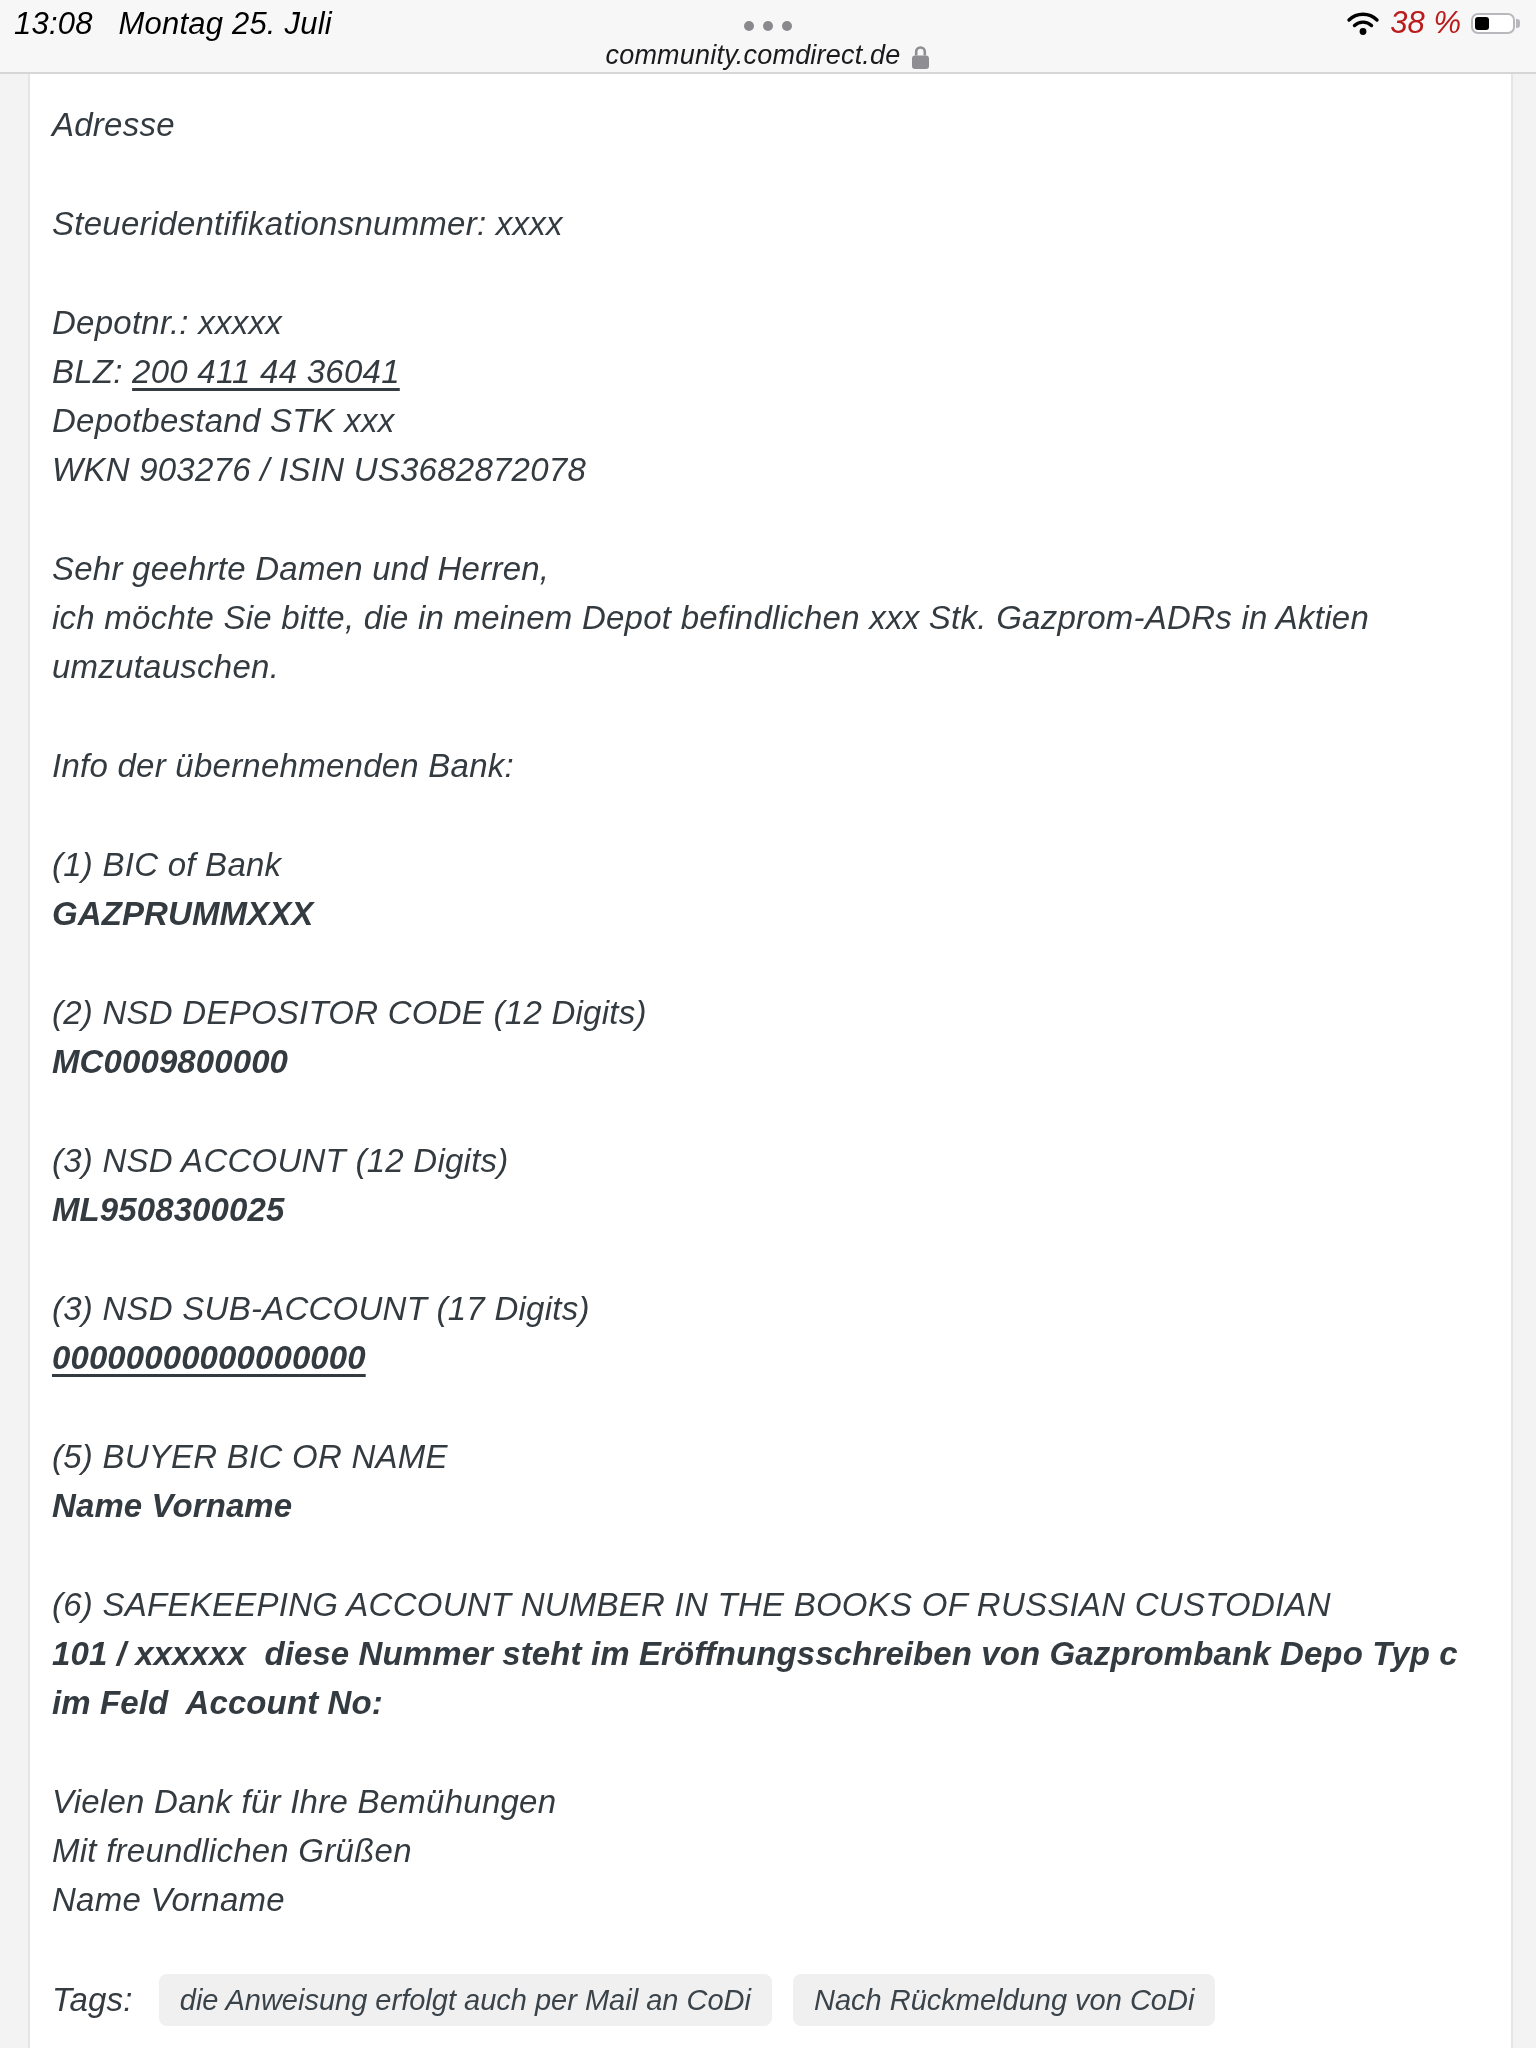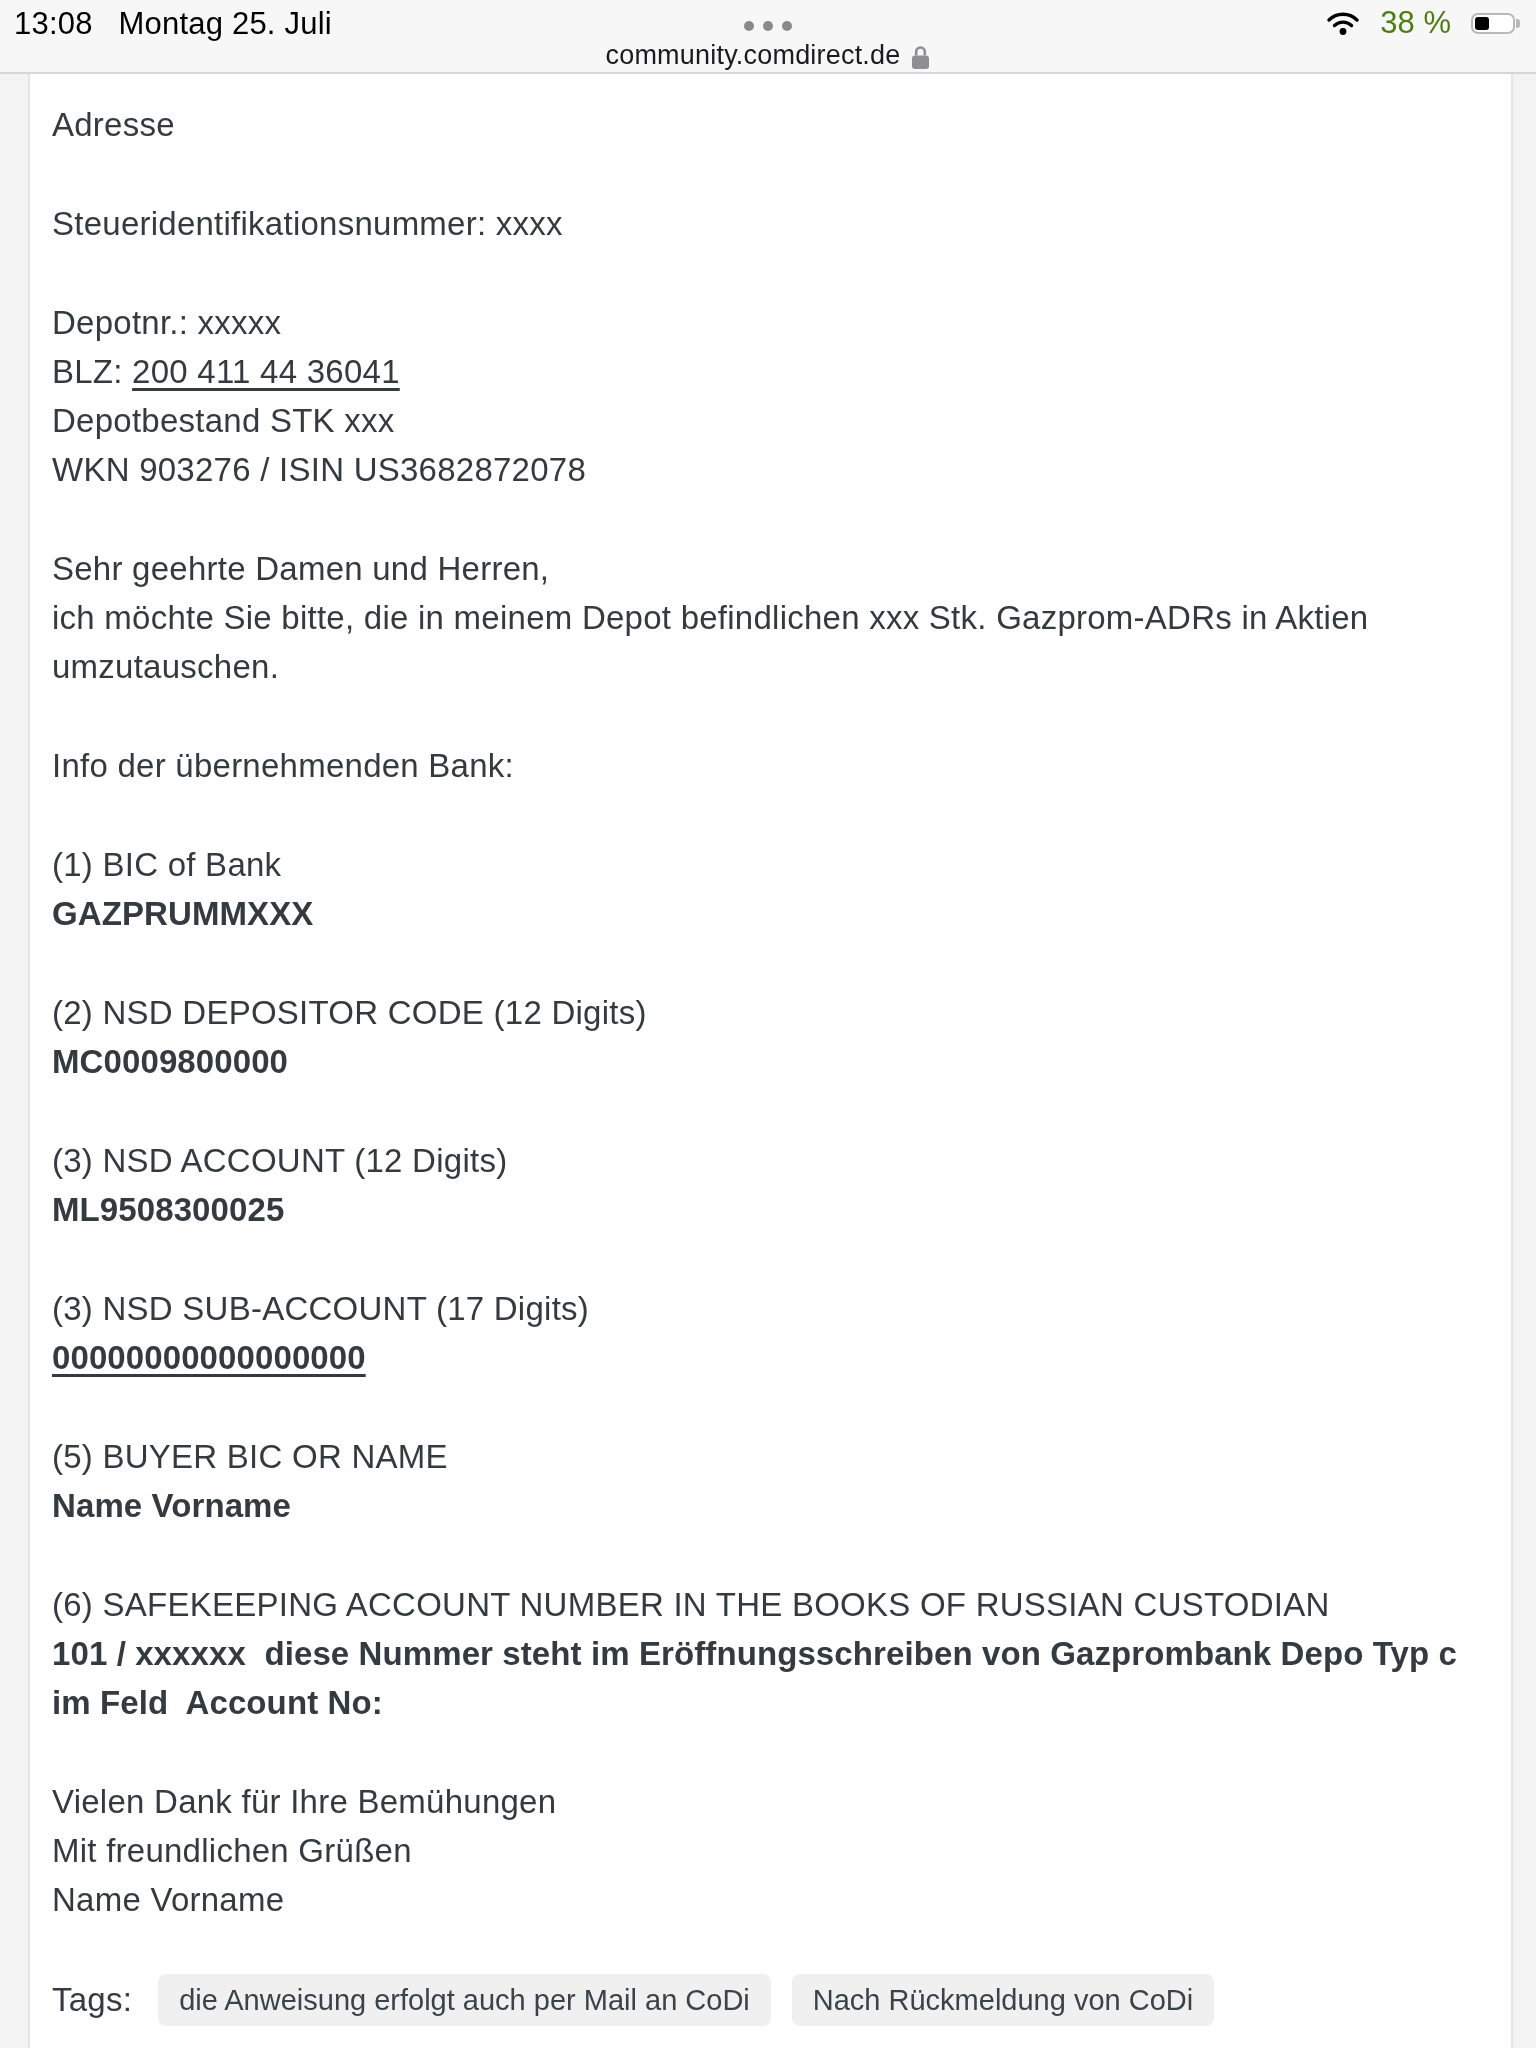--- a/index.html
+++ b/index.html
@@ -2,39 +2,39 @@
 <html lang="de"><head>
 <meta charset="utf-8">
 <style>
   html,body{margin:0;padding:0;}
   body{
     width:1536px;height:2048px;overflow:hidden;
     background:#f3f3f4;
     font-family:"Liberation Sans", sans-serif;
     -webkit-font-smoothing:antialiased;
   }
-  .screen{position:relative;width:1536px;height:2048px;}
+  .screen{position:relative;width:1536px;height:2048px;font-style:italic;}
 
   
   .chrome{
     position:relative;height:74px;background:#f7f7f8;
     border-bottom:2px solid #d6d6d8;box-sizing:border-box;
   }
   .status-left{
     position:absolute;left:14px;top:6px;display:flex;gap:26px;align-items:baseline;
     font-size:31px;color:#000;letter-spacing:.2px;
   }
   .dots{
     position:absolute;left:50%;top:21px;transform:translateX(-50%);
     display:flex;gap:9px;cursor:pointer;
   }
   .dots span{width:10px;height:10px;border-radius:50%;background:#8a8a8e;display:block;}
   .status-right{
-    position:absolute;right:16px;top:5px;display:flex;align-items:center;gap:20px;
-    font-size:31px;color:#4d7c0f;
+    position:absolute;right:16px;top:5px;display:flex;align-items:center;gap:10px;
+    font-size:31px;color:#b91c1c;
   }
   .battery{display:inline-flex;align-items:center;}
   .battery-body{
     width:44px;height:21px;border:2px solid #b9b9bd;border-radius:7px;
     padding:2px;box-sizing:border-box;display:block;background:#fff;
   }
   .battery-fill{display:block;height:100%;background:#000;border-radius:3px;width:38%;}
   .battery-cap{
     width:4px;height:9px;background:#b9b9bd;border-radius:0 3px 3px 0;display:block;margin-left:1px;
   }

